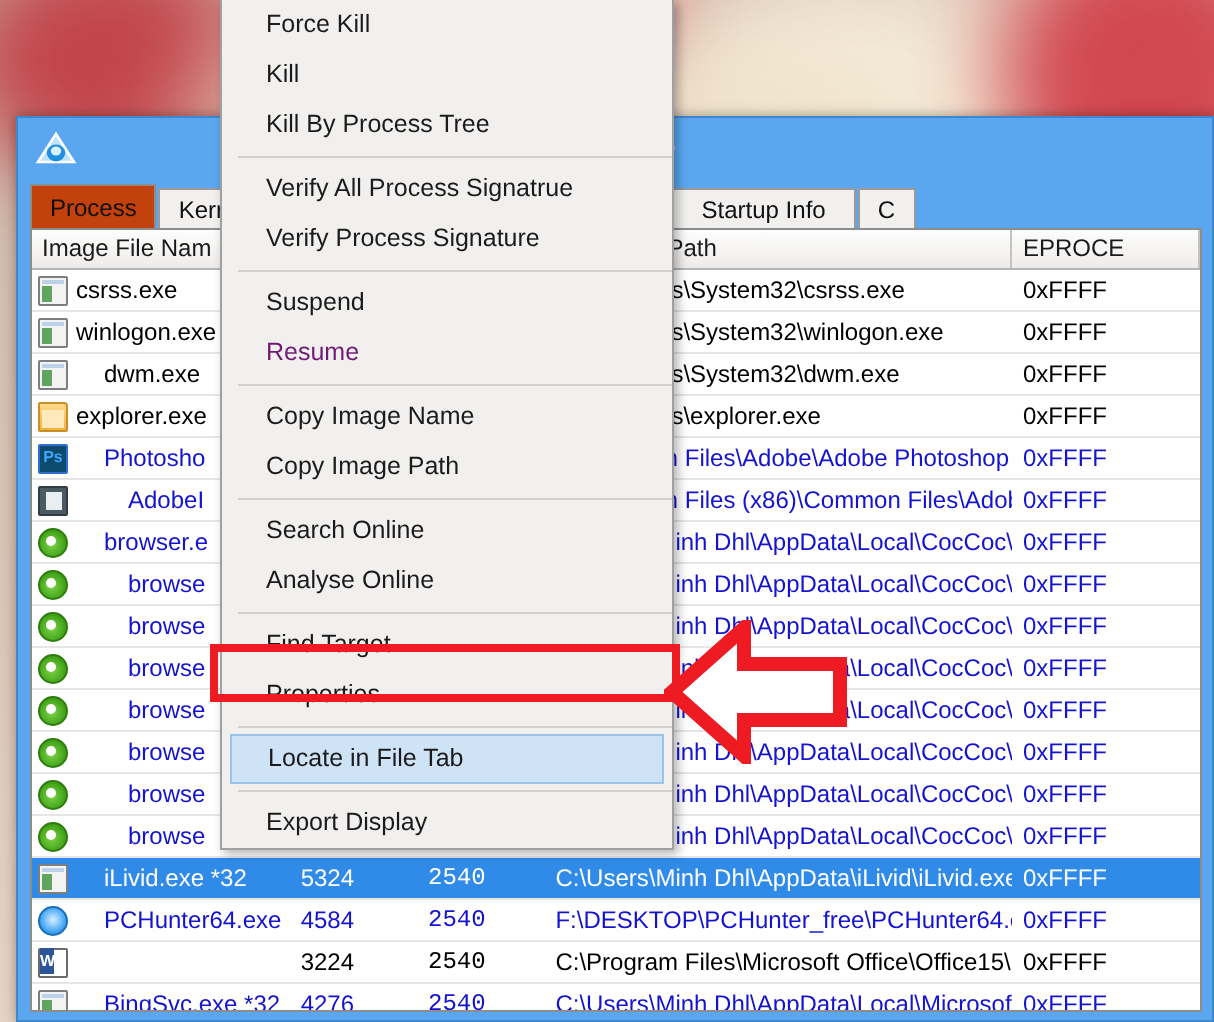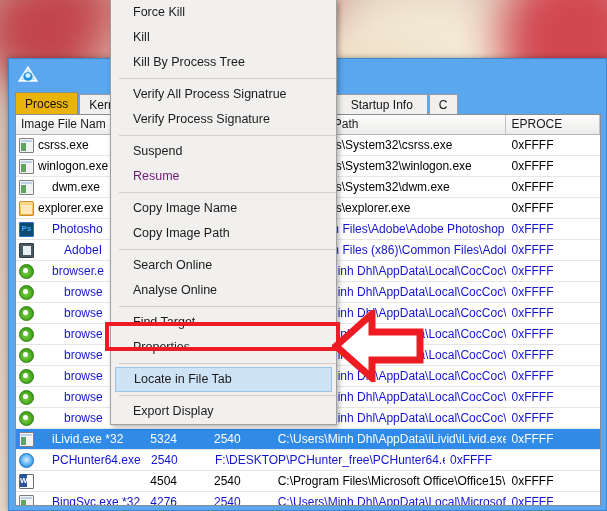--- a/index.html
+++ b/index.html
@@ -34,21 +34,21 @@
   
   #tabstrip{
     position:absolute;left:6px;right:0;top:33px;height:22px;
     display:flex;align-items:flex-end;
   }
   .tab{
     height:20px;line-height:20px;padding:0 9px;font-size:12px;color:#111;
     background:#f1f0ef;border:1px solid #9a9a9a;border-bottom:none;
     margin-right:1px;white-space:nowrap;box-sizing:border-box;
   }
-  .tab.active{background:#eab308;height:22px;line-height:22px;border-color:#8d8d8d;}
+  .tab.active{background:#c2410c;height:22px;line-height:22px;border-color:#8d8d8d;}
   .tab.wide{padding:0 14px;}
 
   
   #grid{
     position:absolute;left:6px;right:5px;top:55px;bottom:4px;
     background:#ffffff;border:1px solid #8d8d8d;box-sizing:border-box;
     overflow:hidden;
   }
   #grid-header{display:flex;height:20px;background:#f2f1f0;
     border-bottom:1px solid #b5b5b5;box-sizing:border-box;}
@@ -68,21 +68,21 @@
   .cell.name{display:flex;align-items:center;gap:4px;padding-left:3px;}
   .cell.num{text-align:left;}
   .blue{color:#1414d0;}
   .indent1{padding-left:14px;}
   .indent2{padding-left:26px;}
   .nameText{overflow:hidden;text-overflow:clip;white-space:nowrap;}
 
   
   .c-name{width:130px;}
   .c-pid{width:64px;}
-  .c-ppid{width:64px;}
+  .c-ppid{width:64px;font-family:Liberation Mono, monospace;}
   .c-path{width:235px;}
   .c-ep{width:94px;}
 
   
   .ico{width:13px;height:13px;flex:none;position:relative;display:inline-block;}
   .ico-exe{background:#f3f3f3;border:1px solid #7e7e7e;border-radius:1px;}
   .ico-exe:before{content:"";position:absolute;left:1px;top:1px;right:1px;height:2px;background:#bcd2e8;}
   .ico-exe:after{content:"";position:absolute;left:1px;top:4px;width:5px;bottom:1px;background:#5fa55f;}
   .ico-folder{background:linear-gradient(#ffd98a,#f0b13d);border:1px solid #c98f28;border-radius:1px 2px 1px 1px;}
   .ico-folder:before{content:"";position:absolute;left:1px;top:3px;right:1px;bottom:1px;background:#fde9bb;}
@@ -314,29 +314,30 @@
           <div class="cell num c-pid blue">5324</div>
           <div class="cell num c-ppid blue">2540</div>
           <div class="cell num c-path blue">C:\Users\Minh Dhl\AppData\iLivid\iLivid.exe</div>
           <div class="cell num c-ep blue">0xFFFF</div>
         </div>
         <div class="row">
           <div class="cell name c-name blue">
             <span class="ico ico-pch"></span>
             <span class="nameText indent1">PCHunter64.exe</span>
           </div>
+          <div class="cell num c-pid blue">4584</div>
           <div class="cell num c-ppid blue">2540</div>
           <div class="cell num c-path blue">F:\DESKTOP\PCHunter_free\PCHunter64.exe</div>
           <div class="cell num c-ep blue">0xFFFF</div>
         </div>
         <div class="row">
           <div class="cell name c-name">
             <span class="ico ico-word"></span>
           </div>
-          <div class="cell num c-pid">4504</div>
+          <div class="cell num c-pid">3224</div>
           <div class="cell num c-ppid">2540</div>
           <div class="cell num c-path">C:\Program Files\Microsoft Office\Office15\…</div>
           <div class="cell num c-ep">0xFFFF</div>
         </div>
         <div class="row">
           <div class="cell name c-name blue">
             <span class="ico ico-exe"></span>
             <span class="nameText indent1">BingSvc.exe *32</span>
           </div>
           <div class="cell num c-pid blue">4276</div>

